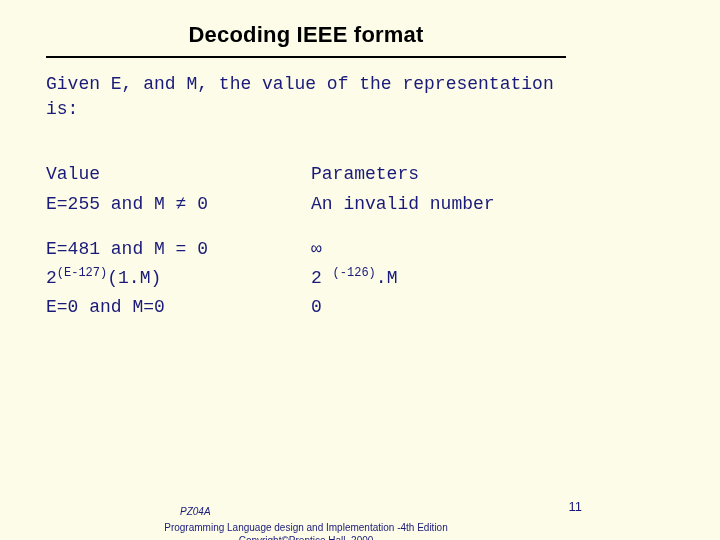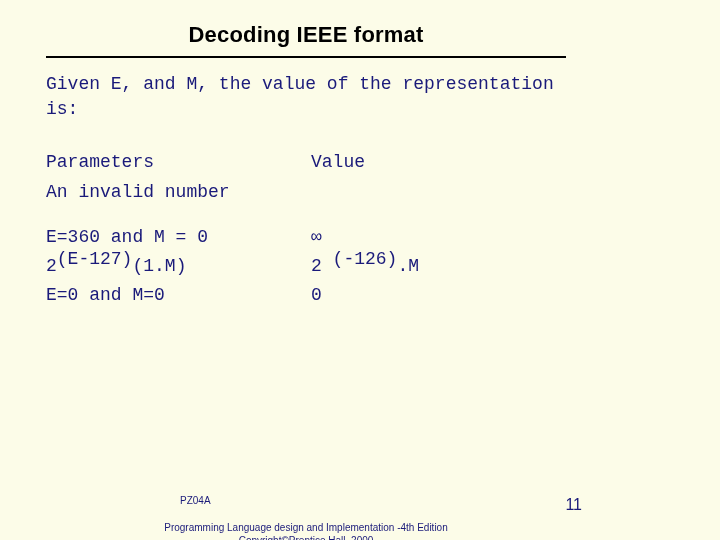--- a/index.html
+++ b/index.html
@@ -32,87 +32,89 @@
     margin: 2px 46px 14px 46px;
   }
   .body {
     font-family: "Courier New", Courier, monospace;
     font-size: 18px;
     color: #1a1a7a;
     padding: 0 46px;
     line-height: 1.4;
   }
   .intro {
-    margin-bottom: 28px;
+    margin-bottom: 40px;
   }
   .tbl {
     display: grid;
     grid-template-columns: 1fr 1fr;
     column-gap: 10px;
     row-gap: 4px;
   }
   .spacer {
     grid-column: 1 / span 2;
     height: 12px;
   }
   .sup {
-    font-size: 18px;
+    font-size: 12px;
     vertical-align: super;
     line-height: 0;
   }
   .footer {
     position: absolute;
     left: 0;
     right: 0;
     bottom: 18px;
     display: flex;
     align-items: flex-start;
     font-size: 10px;
     color: #1a1a7a;
     font-family: Arial, Helvetica, sans-serif;
   }
   .footer .code {
     position: absolute;
     left: 180px;
-    bottom: 16px;
+    bottom: 5px;
+    font-style: italic;
   }
   .footer .center {
     position: absolute;
     left: 50%;
     transform: translateX(-50%);
     text-align: center;
     width: 400px;
     line-height: 1.25;
   }
   .footer .pg {
     position: absolute;
     right: 30px;
     bottom: 8px;
-    font-size: 16px;
+    font-size: 13px;
   }
 </style>
 </head>
 <body>
 <div class="slide">
 
   <div class="title">Decoding IEEE format</div>
   <div class="rule"></div>
 
   <div class="body">
     <div class="intro">Given E, and M, the value of the representation is:</div>
 
     <div class="tbl">
+      <div>Value</div>
       <div>Parameters</div>
-      <div>Value</div>
 
+      <div>E=255 and M ≠ 0</div>
       <div>An invalid number</div>
 
       <div class="spacer"></div>
 
-      <div>E=360 and M = 0</div>
+      <div>E=481 and M = 0</div>
       <div>∞</div>
 
       <div>
         <span>2</span><span class="sup">(E-127)</span><span>(1.M)</span>
       </div>
 
       <div>
         <span>2 </span><span class="sup">(-126)</span><span>.M</span>
       </div>
 

